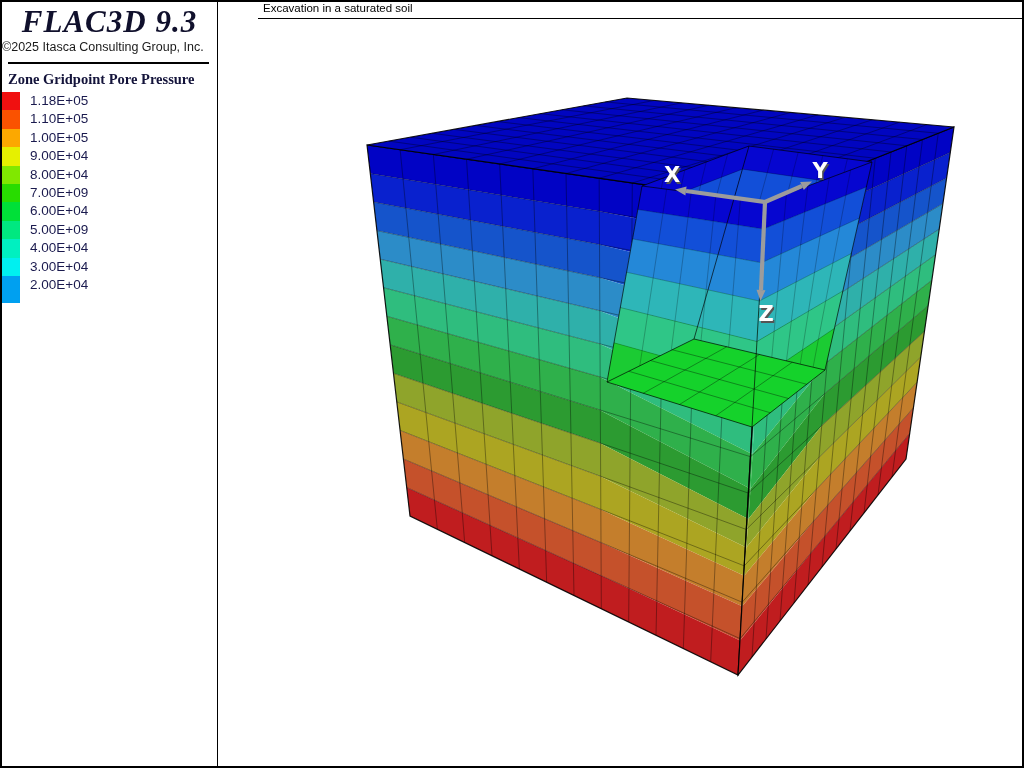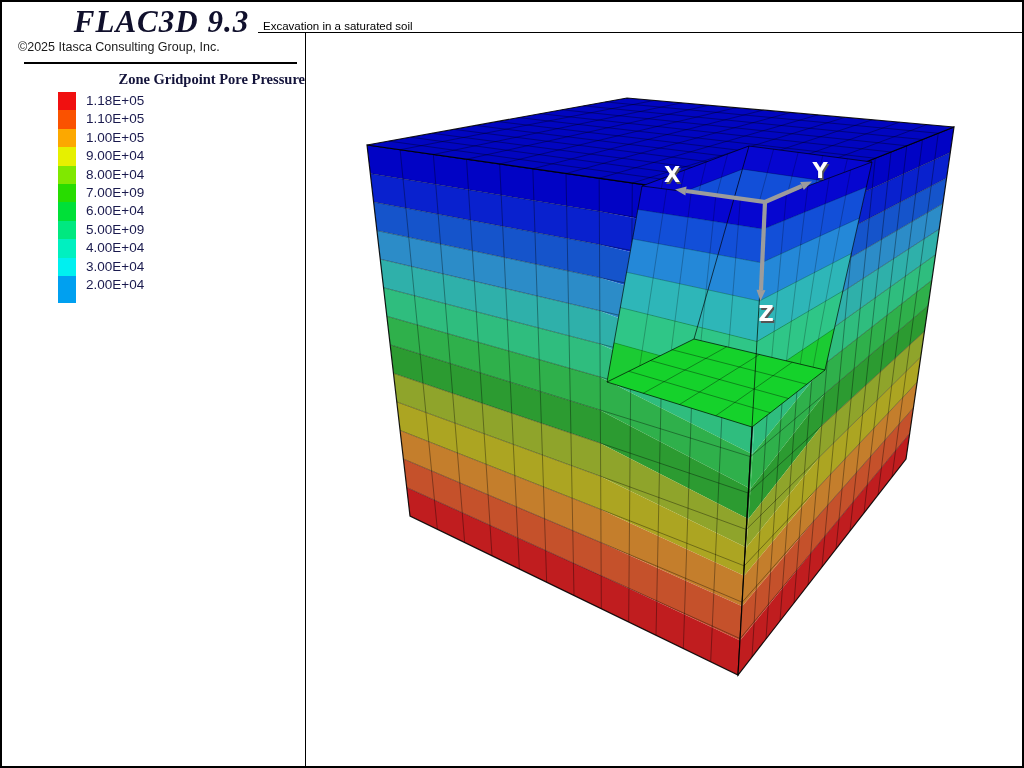--- a/index.html
+++ b/index.html
@@ -1,36 +1,36 @@
 <!DOCTYPE html>
 <html><head>
 <meta charset="utf-8">
 <style>
   html,body{margin:0;padding:0;background:#888;}
   .page{position:relative;width:1024px;height:768px;box-sizing:border-box;
         border:2px solid #000;background:#fff;overflow:hidden;
         font-family:"Liberation Sans",sans-serif;}
   #scene{position:absolute;left:0;top:0;z-index:1;}
-  .panel{position:absolute;z-index:2;left:16px;top:0;bottom:0;width:288px;
+  .panel{position:absolute;z-index:2;left:0;top:0;bottom:0;width:216px;
          background:#fff;border-right:1px solid #000;box-sizing:border-box;}
   .brand{font-family:"Liberation Serif",serif;font-weight:bold;font-style:italic;
          font-size:31px;line-height:34px;text-align:center;color:#10102c;
          margin-top:3px;letter-spacing:1px;}
   .copyright{font-size:12.5px;text-align:left;color:#1a1a1a;margin-top:1px;}
   .divider{border:none;border-top:2px solid #000;margin:8px 8px 7px 6px;}
   .legend-title{font-family:"Liberation Serif",serif;font-weight:bold;
-                font-size:14.5px;color:#13133a;margin:0 0 4px 6px;text-align:right;}
-  .legend{margin-left:20px;padding-left:20px;}
+                font-size:14.5px;color:#13133a;margin:0 0 4px 6px;}
+  .legend{}
   .legend-row{display:flex;height:18.4px;}
   .sw{width:18px;height:18.4px;flex:none;}
   .legend-row:last-child .sw{height:27px;}
   .lab{margin-left:10px;font-size:13.5px;color:#1a1a4e;line-height:18.4px;}
-  .titlebar{position:absolute;z-index:2;left:256px;right:0;top:0;height:31px;
+  .titlebar{position:absolute;z-index:2;left:256px;right:0;top:0;height:17px;
             background:#fff;border-bottom:1px solid #000;font-size:11.5px;color:#000;
-            display:flex;align-items:flex-end;padding-left:5px;box-sizing:border-box;}
+            display:flex;align-items:flex-start;padding-left:5px;box-sizing:border-box;}
   .mesh{stroke:#000;stroke-opacity:.5;stroke-width:.7;}
   .mesh2{stroke:#000;stroke-opacity:.4;stroke-width:.6;}
   .outline{stroke:#000;stroke-width:1.2;fill:none;stroke-opacity:.9;}
   .edge{stroke:#000;stroke-width:.9;stroke-opacity:.75;}
   .axis-lab{font-family:"DejaVu Sans",sans-serif;font-weight:bold;font-size:21px;
             text-anchor:middle;}
 </style>
 </head>
 <body>
 

